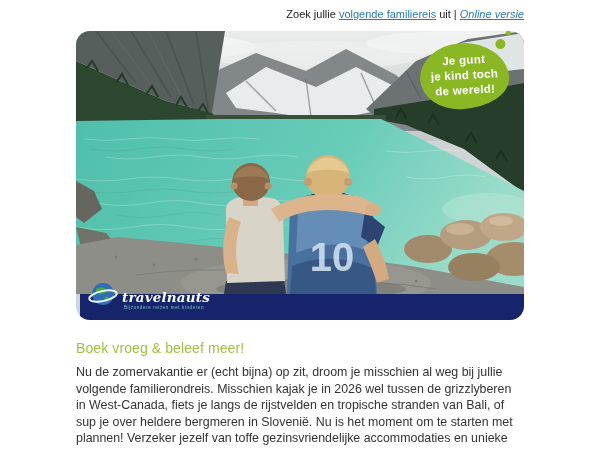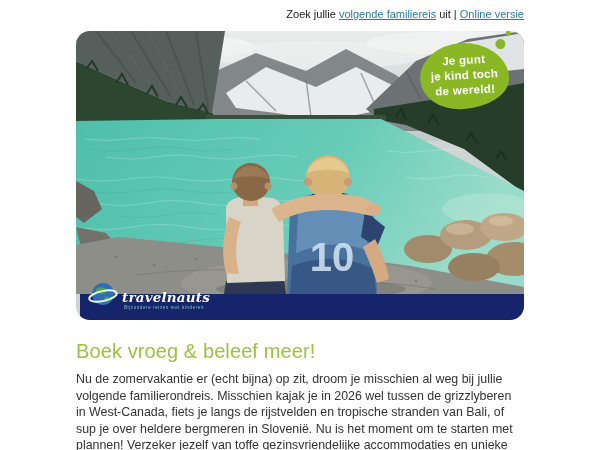--- a/index.html
+++ b/index.html
@@ -46,33 +46,33 @@
     position:absolute;left:34px;top:9px;
     font-family:"DejaVu Serif",serif;font-style:italic;font-weight:bold;
     font-size:13.5px;color:#ffffff;letter-spacing:.2px;
   }
   .logo .tag{
     position:absolute;left:36px;top:25px;
     font-size:4.5px;color:#79c8bd;letter-spacing:.6px;white-space:nowrap;
   }
   
   h1.heading{
-    margin:20px 0 8px 0;font-size:20px;font-weight:400;letter-spacing:.1px;
+    margin:20px 0 8px 0;font-size:14px;font-weight:400;letter-spacing:.1px;
   }
   p.copy{
     margin:0;font-size:12.4px;line-height:16.6px;color:#333;
   }
 </style>
 </head>
 <body>
 
 <div class="container">
 
   <div class="topbar">
-    <span>Zoek jullie </span><a id="link-reis" style="color: rgb(40, 121, 174);">volgende familiereis</a><span> uit | </span><a id="link-versie" style="color: rgb(40, 121, 174);">Online versie</a>
+    <span>Zoek jullie </span><a id="link-reis" style="color: rgb(40, 121, 174);">volgende familiereis</a><span> uit | </span><a id="link-versie" style="color: rgb(40, 121, 174); font-style: italic;">Online versie</a>
   </div>
 
   <div class="hero">
     <svg class="scene" width="448" height="263" viewBox="0 0 448 263">
       <defs>
         <linearGradient id="sky" x1="0" y1="0" x2="0" y2="1">
           <stop offset="0" stop-color="#e9eceb"></stop>
             <stop offset="1" stop-color="#c3c9c9"></stop>
         </linearGradient>
         <linearGradient id="lake" x1="0" y1="0" x2="1" y2="0.25">

